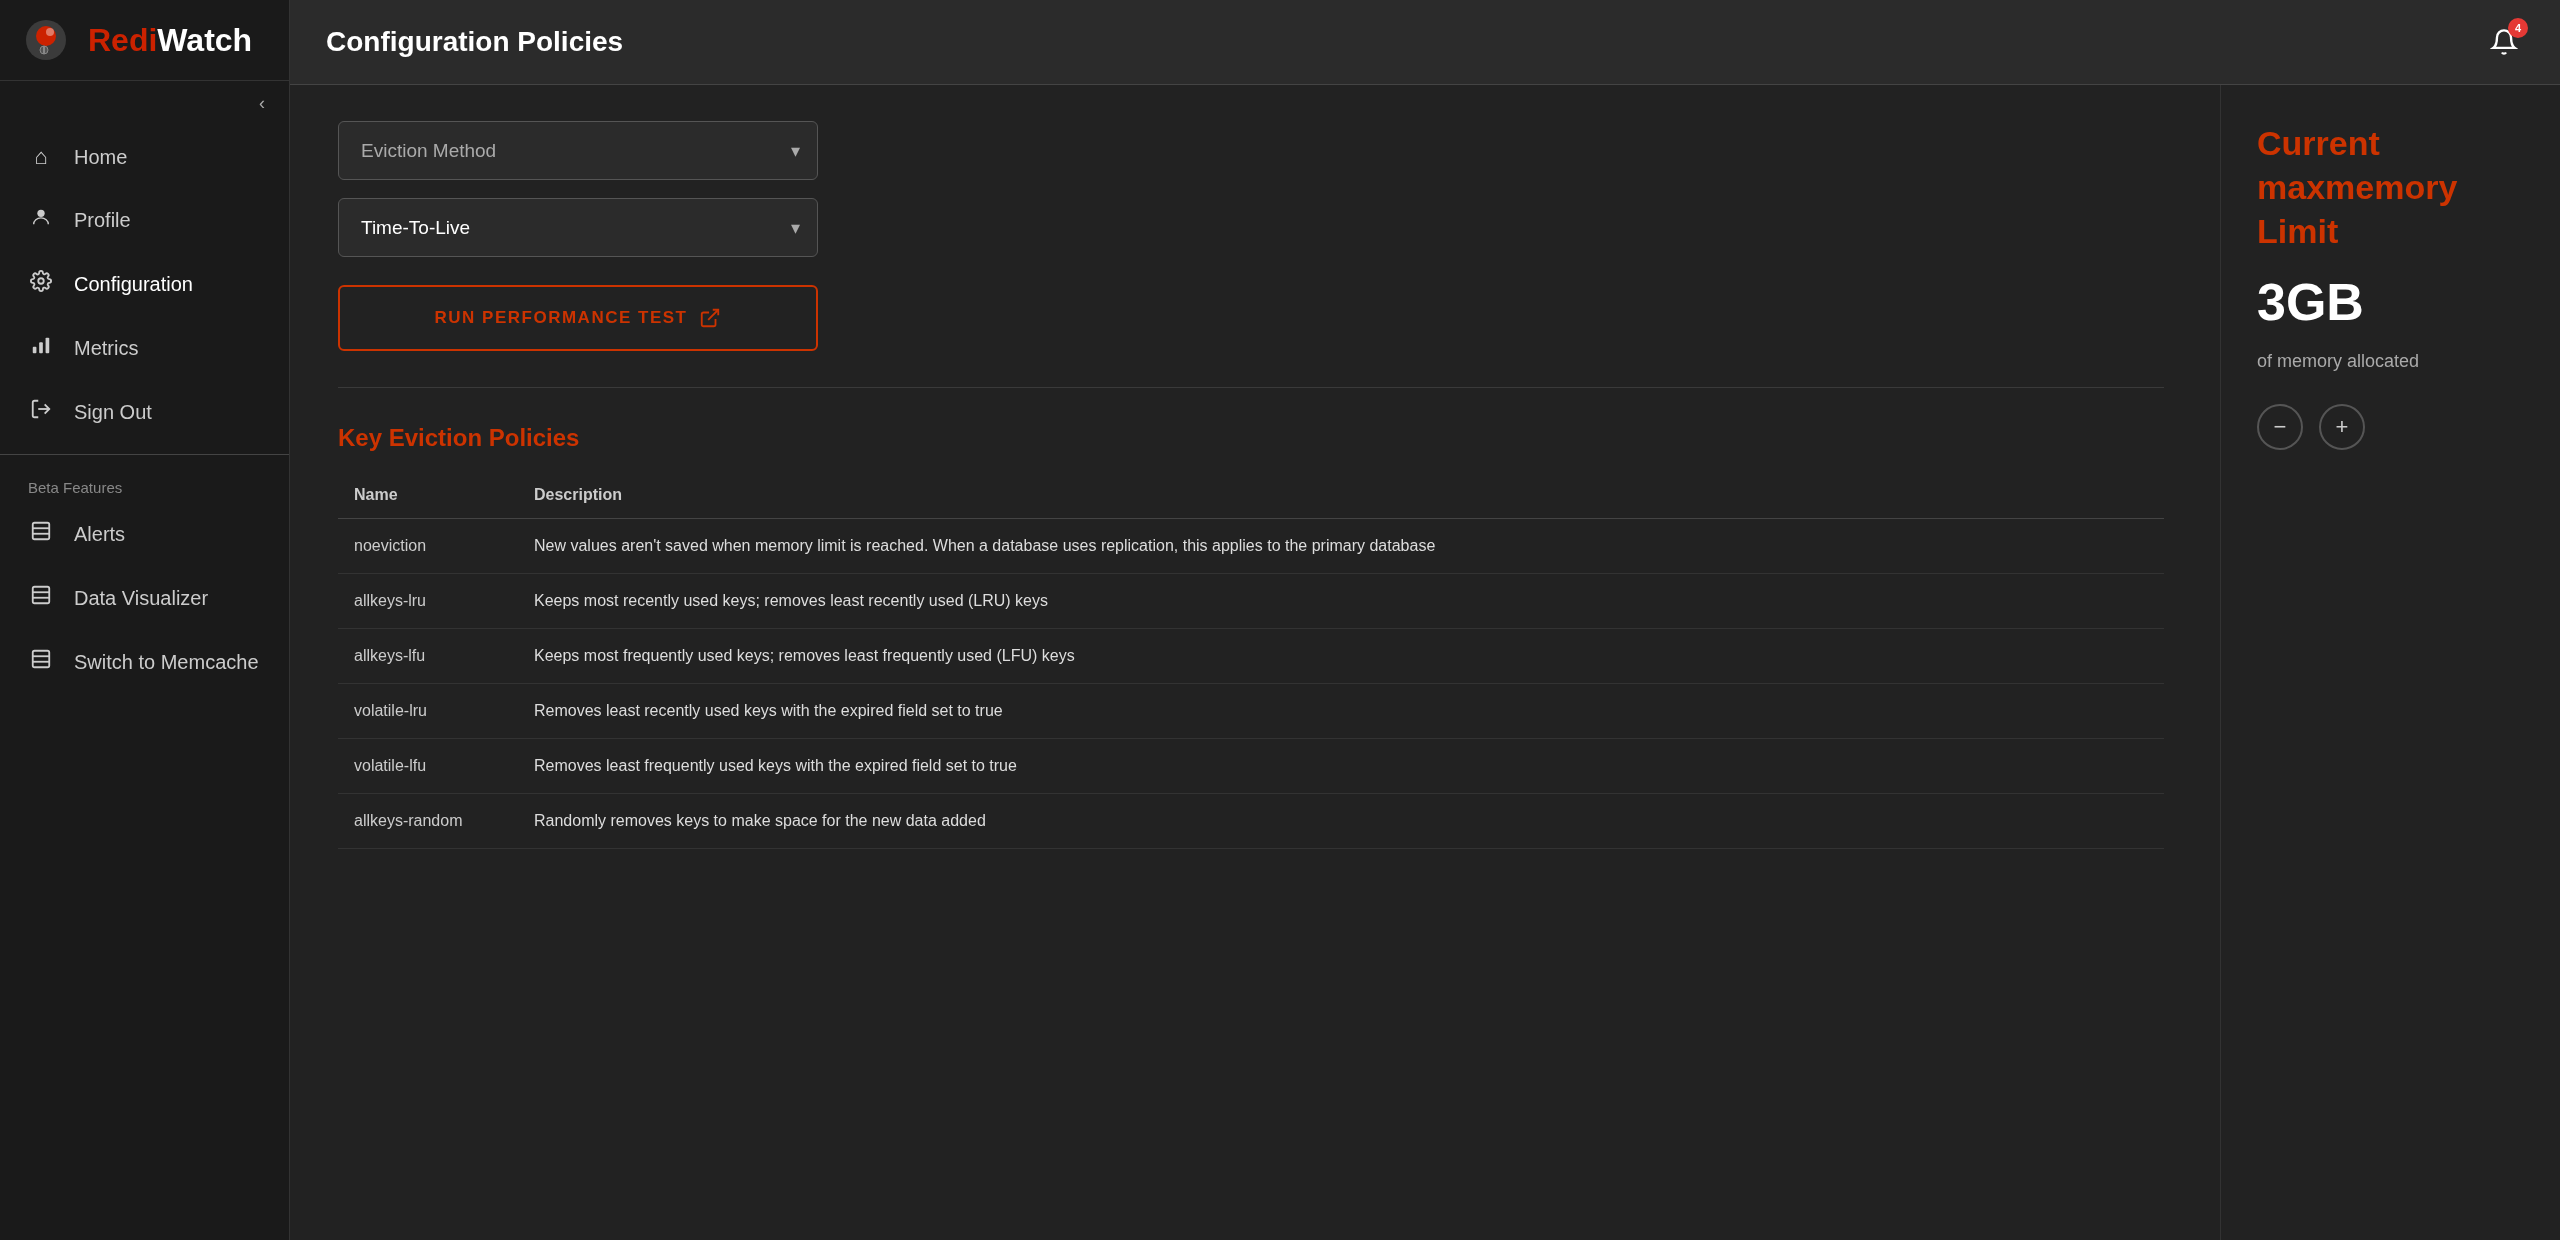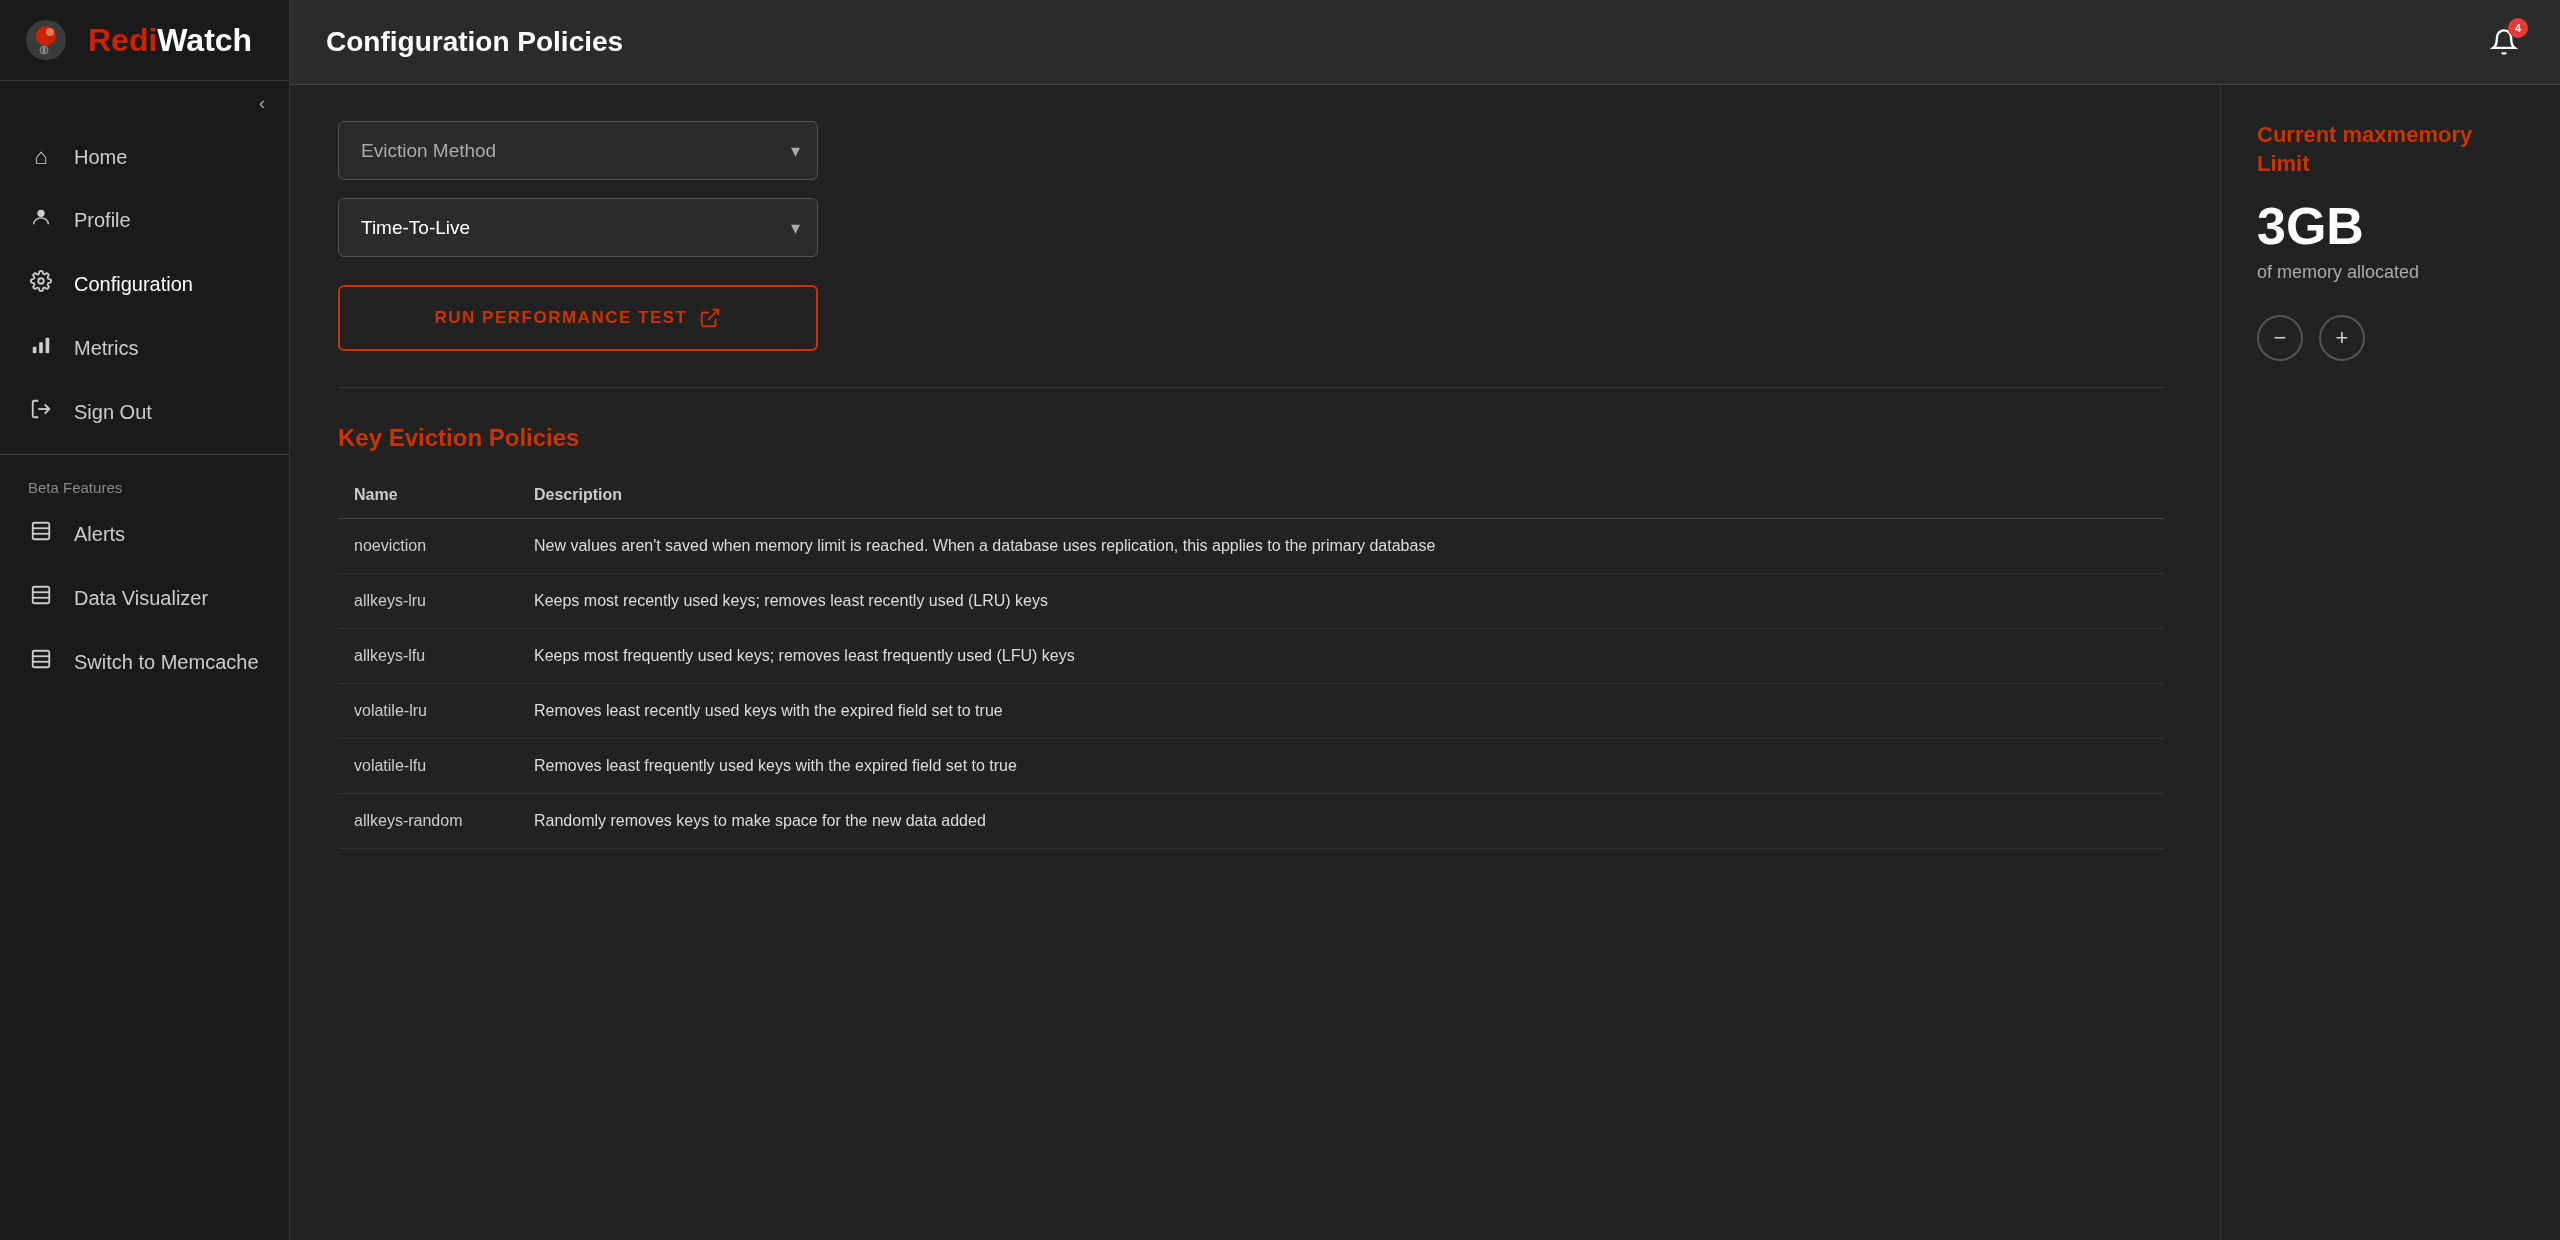--- a/index.html
+++ b/index.html
@@ -238,32 +238,32 @@
 
     
     .memory-panel {
       width: 340px;
       padding: 36px 36px;
       border-left: 1px solid #333;
       background: #222;
     }
 
     .memory-title {
-      font-size: 22px;
+      font-size: 34px;
       font-weight: 700;
       color: #cc3300;
       line-height: 1.3;
       margin-bottom: 18px;
     }
 
     .memory-value {
       font-size: 52px;
       font-weight: 700;
       color: #ffffff;
-      margin-bottom: 6px;
+      margin-bottom: 19px;
     }
 
     .memory-sub {
       font-size: 18px;
       color: #aaaaaa;
       margin-bottom: 32px;
     }
 
     .memory-controls {
       display: flex;

